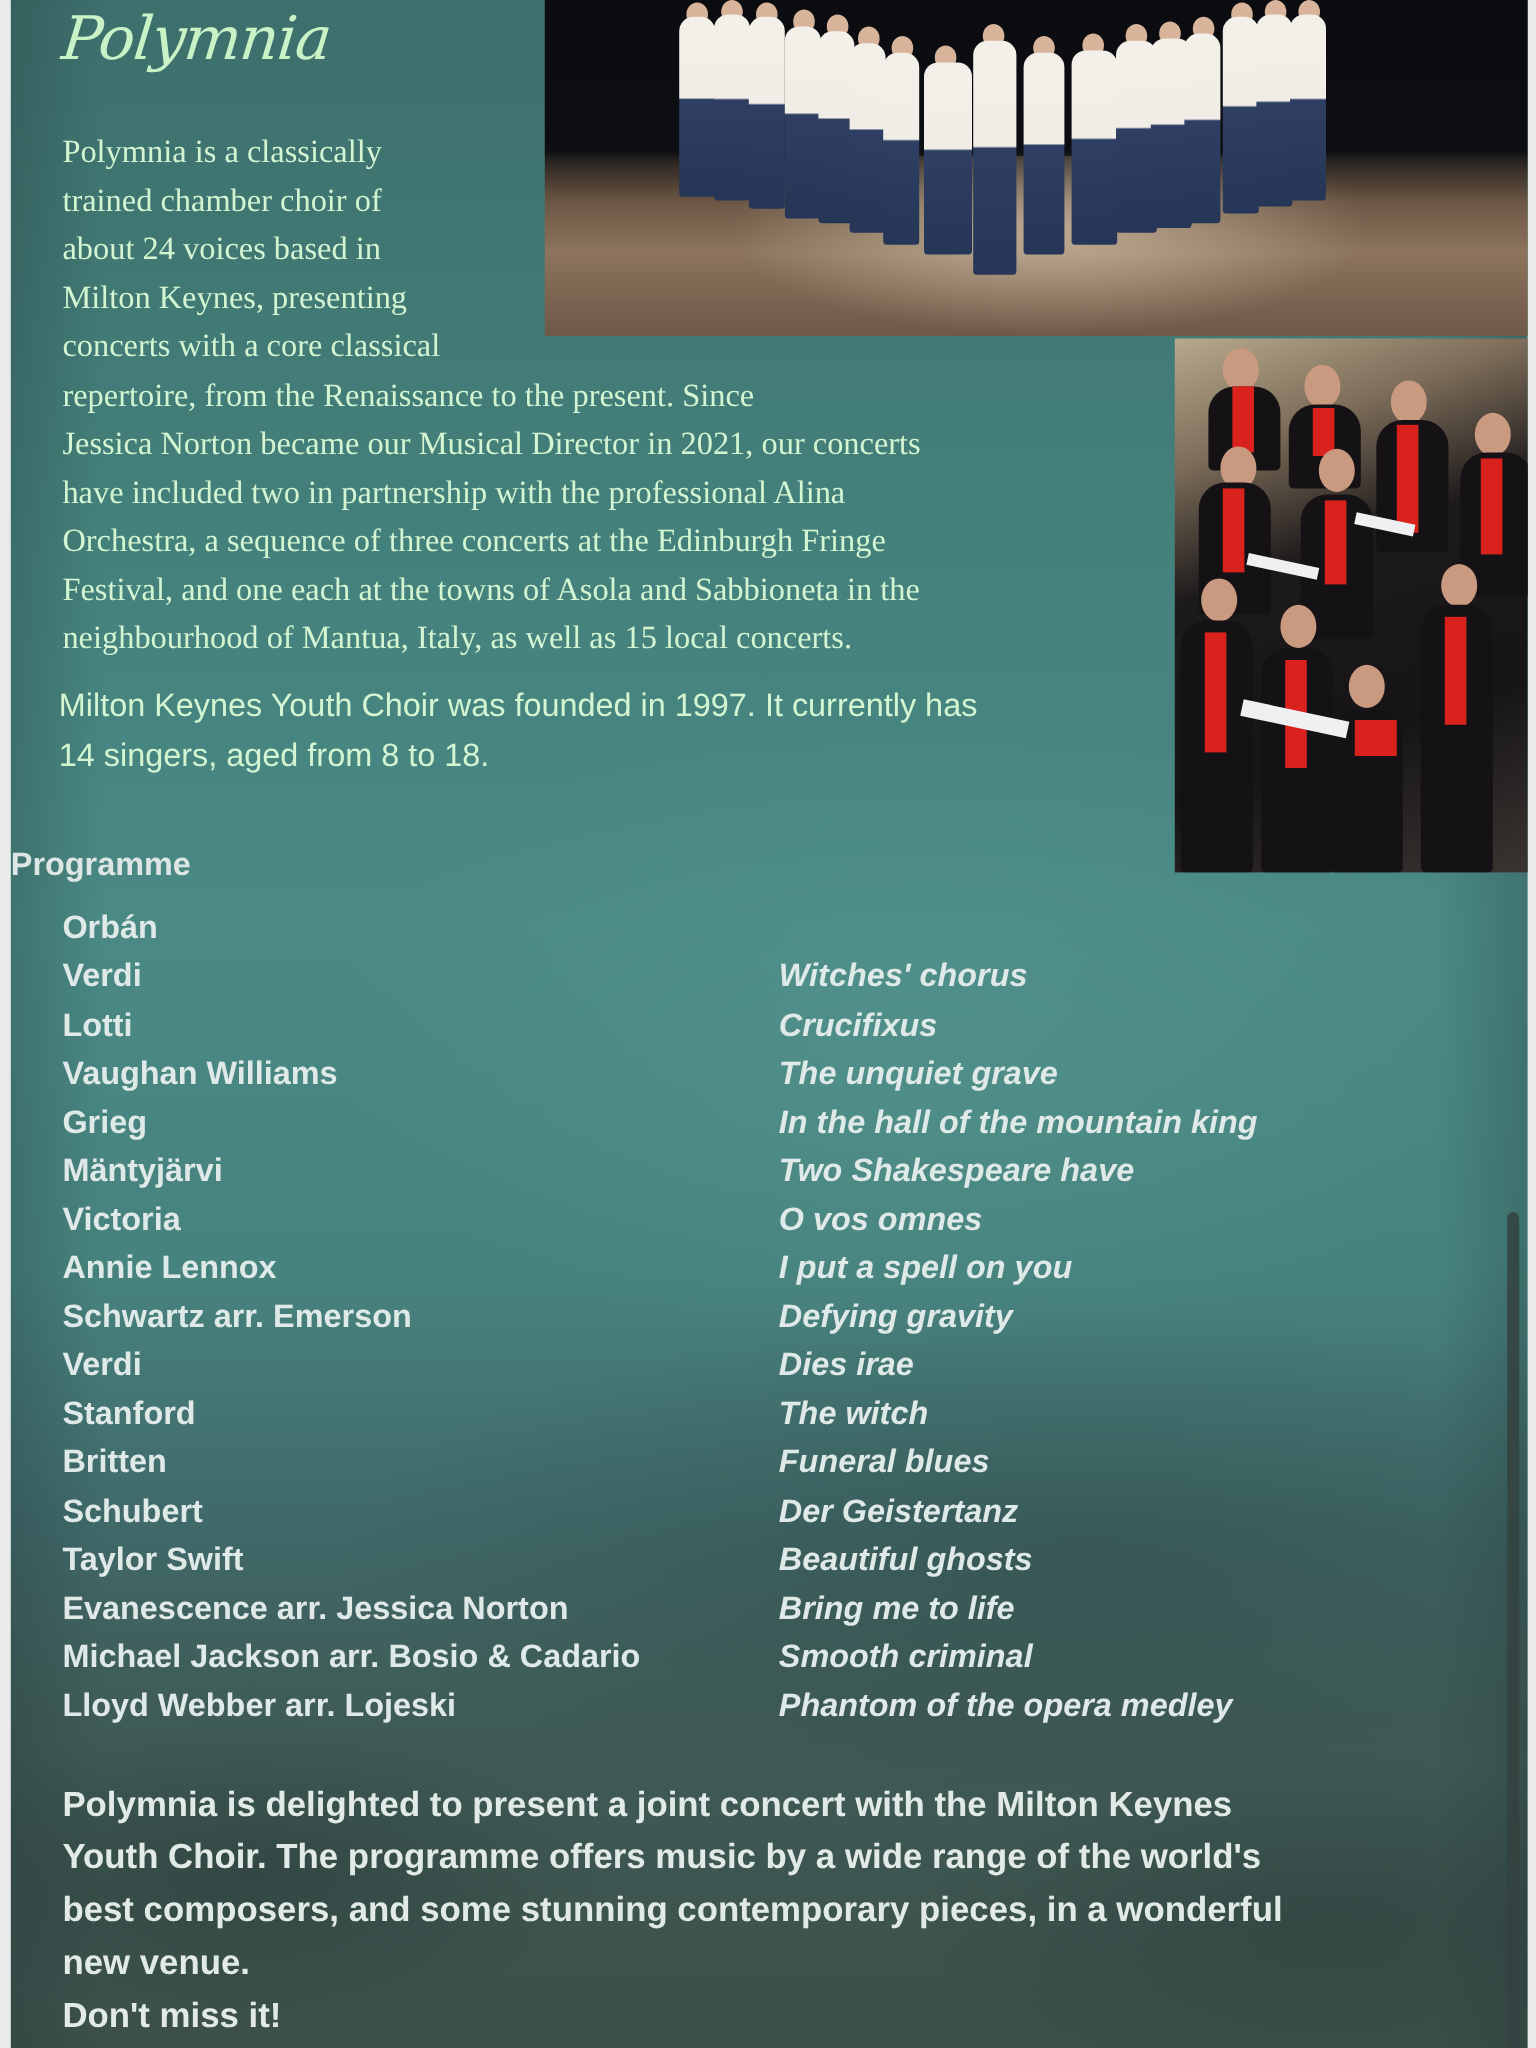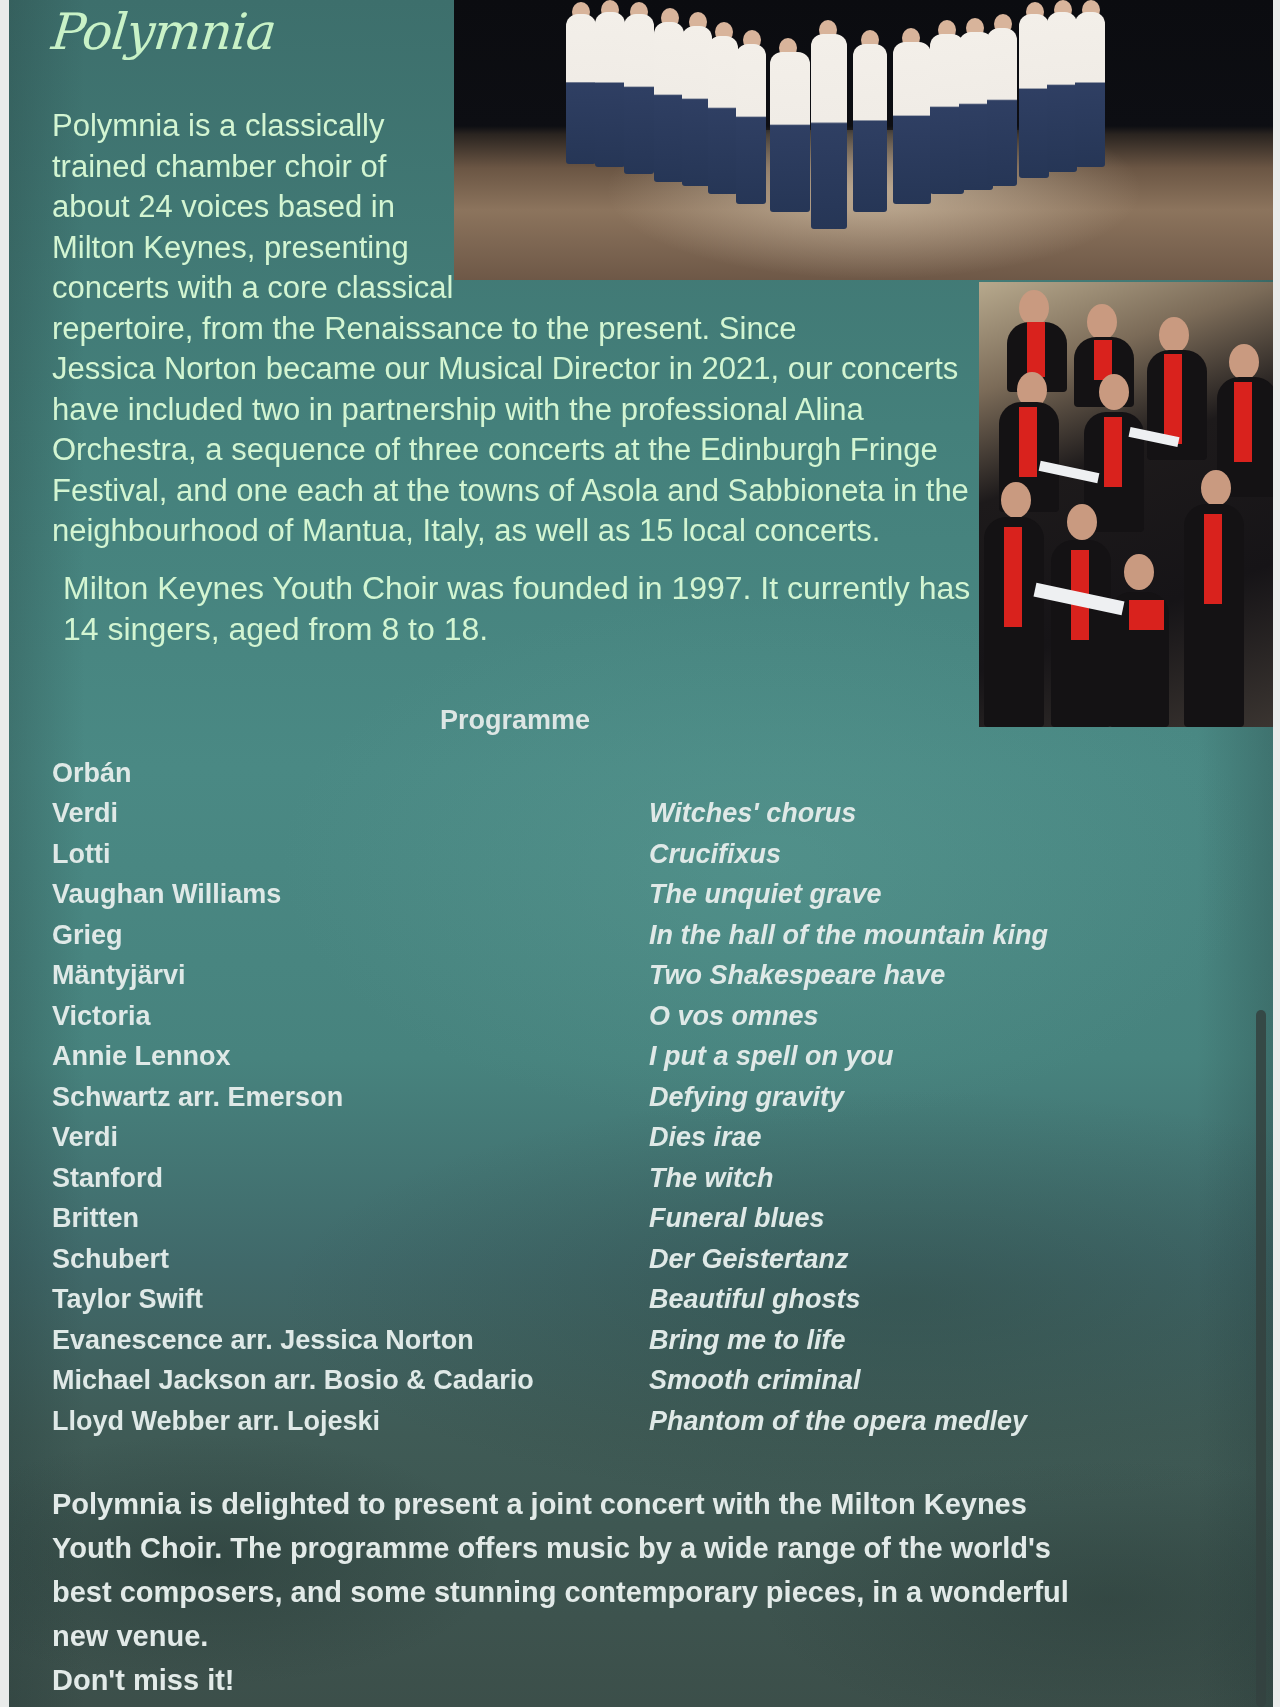--- a/index.html
+++ b/index.html
@@ -51,34 +51,34 @@
       transform: skewX(-6deg);
     }
 
     
     .intro {
       position: absolute;
       left: 43px;
       top: 106px;
       width: 920px;
       color: #d3f5d2;
-      font-size: 31px;
+      font-size: 27px;
       line-height: 40.5px;
-      font-family: Liberation Sans, sans-serif;
+      font-family: Liberation Serif, serif;
     }
     .intro .narrow-line { display: block; white-space: nowrap; }
     .intro .wide-line { display: block; white-space: nowrap; }
 
     .youth {
       position: absolute;
-      left: 54px;
+      left: 40px;
       top: 568px;
       width: 900px;
       color: #d3f5d2;
-      font-size: 32px;
+      font-size: 27px;
       line-height: 40.5px;
     }
     .youth .line { display: block; white-space: nowrap; }
 
     
     .photo {
       position: absolute;
       overflow: hidden;
     }
     .photo-adult {
@@ -136,21 +136,20 @@
       background: #eef0f2;
       transform: rotate(12deg);
     }
 
     
     .programme-title {
       position: absolute;
       left: 0;
       width: 1012px;
       top: 700px;
-      text-align: center;
       color: #dde6e4;
       font-weight: bold;
       font-size: 27px;
       line-height: 40px;
     }
     .programme {
       position: absolute;
       left: 43px;
       top: 753px;
       width: 1180px;

